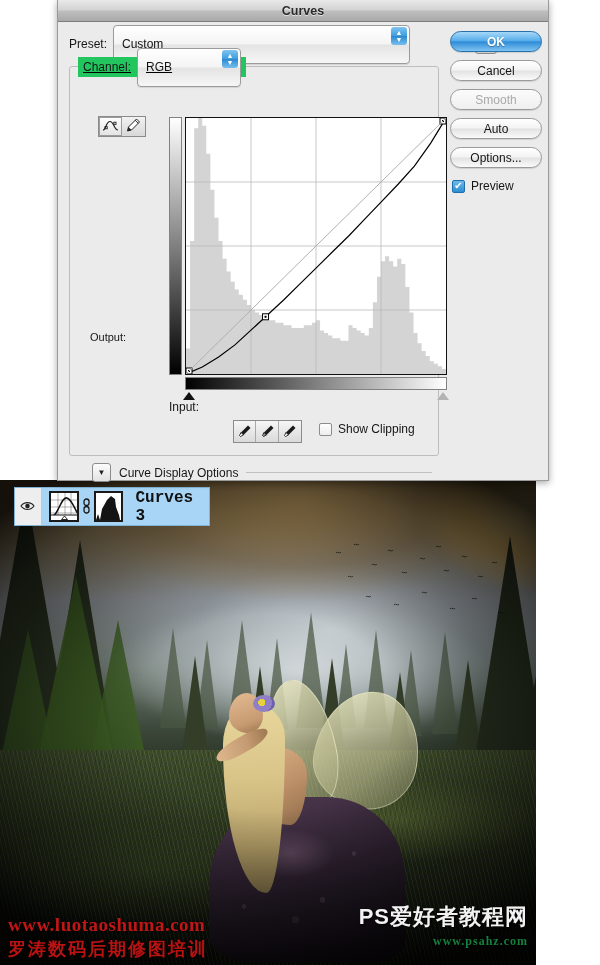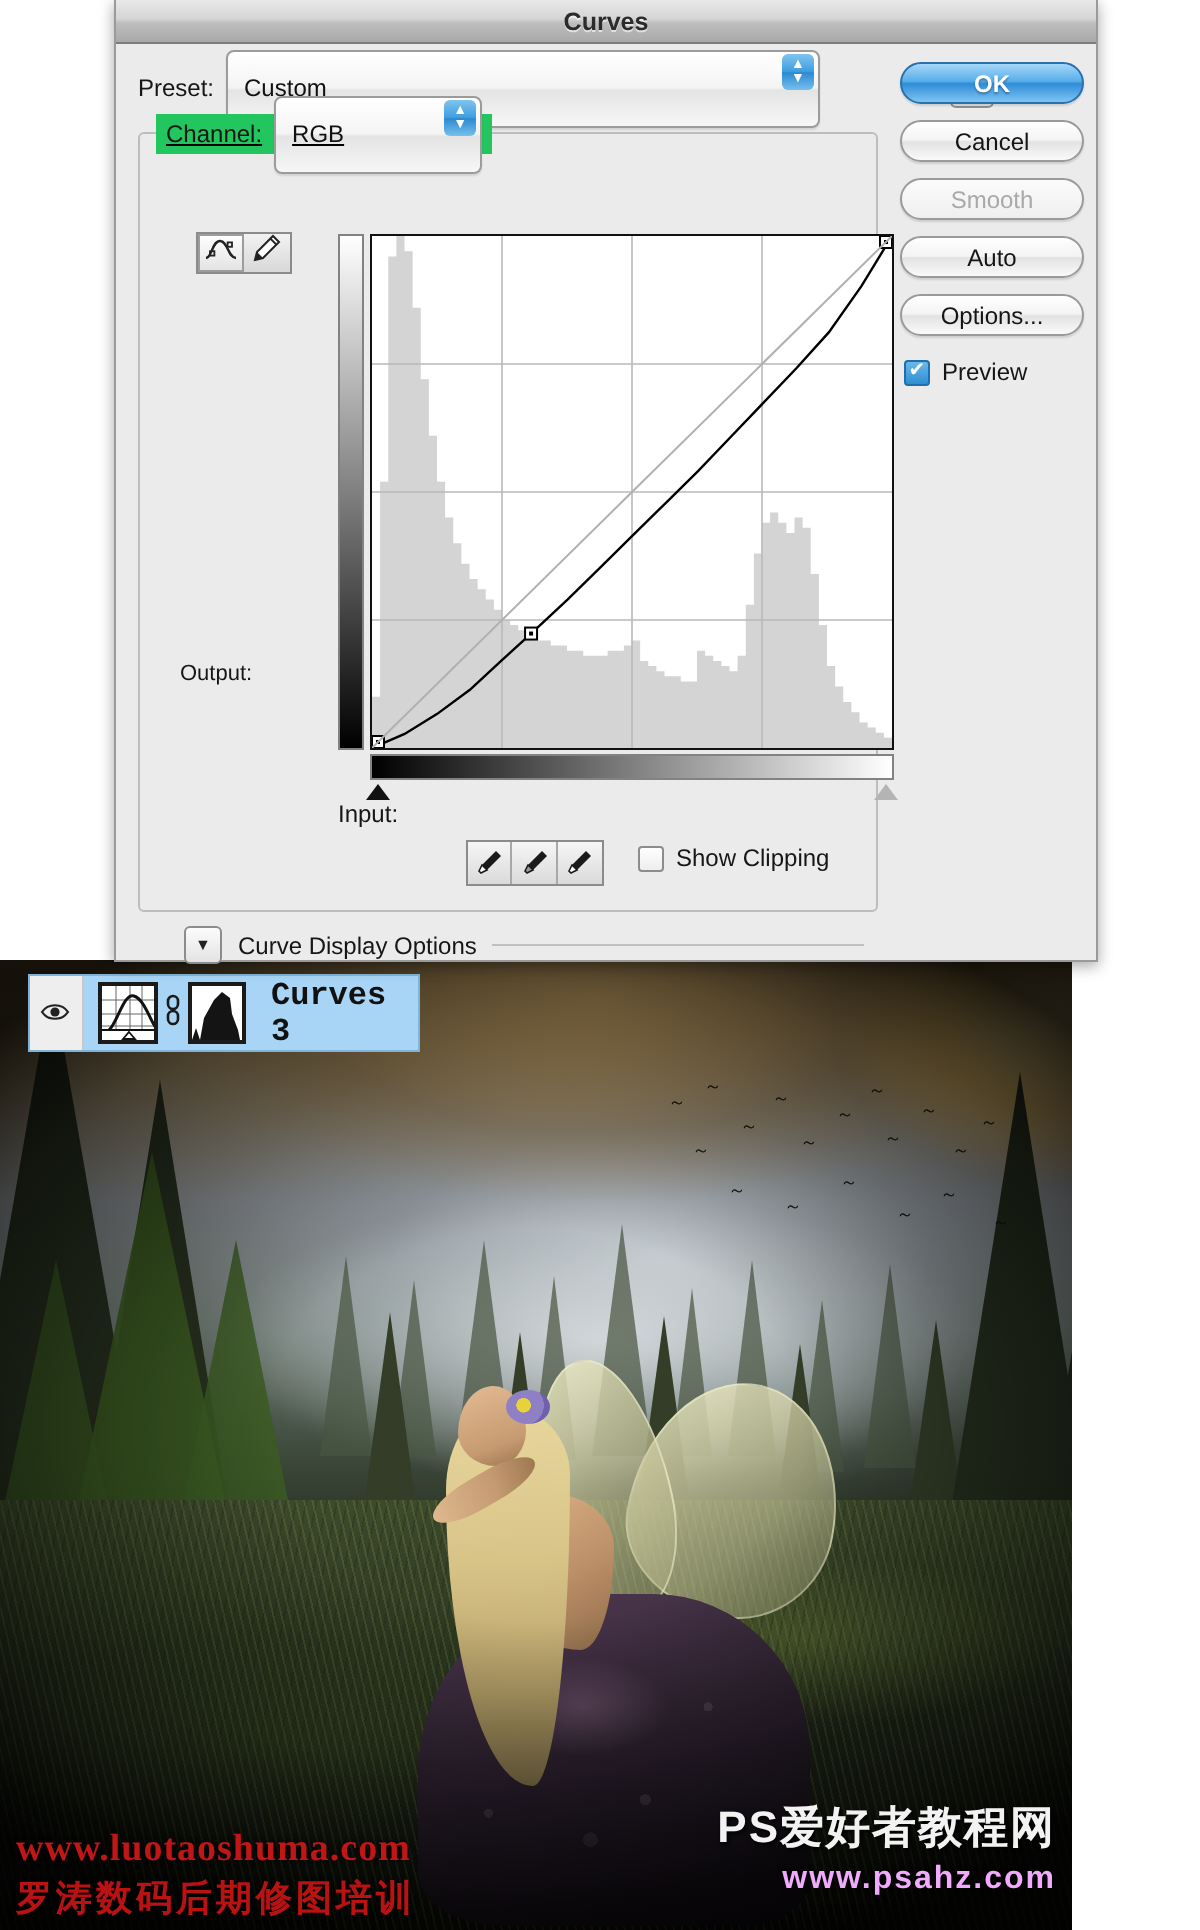--- a/index.html
+++ b/index.html
@@ -122,22 +122,22 @@
   .wm-left .l2 {
     color: #b81212; font-size: 18px; font-weight: bold; letter-spacing: 2px;
     text-shadow: 0 0 3px rgba(0,0,0,.85); margin-top: 1px;
   }
   .wm-right { right: 8px; bottom: 16px; text-align: right; }
   .wm-right .r1 {
     color: #f2f2f2; font-size: 22px; font-weight: bold; letter-spacing: 1px;
     text-shadow: 1px 1px 2px rgba(0,0,0,.9);
   }
   .wm-right .r2 {
-    color: #f0abfc; font-size: 16px; font-weight: bold; letter-spacing: 1px;
-    text-shadow: 0 0 3px rgba(0,0,0,.8); margin-top: 2px;
+    color: #15803d; font-size: 12px; font-weight: bold; letter-spacing: 1px;
+    text-shadow: 0 0 3px rgba(0,0,0,.8); margin-top: 2px; font-family: Liberation Serif, serif;
   }
 
   
   .layer-row {
     position: absolute; left: 14px; top: 487px; width: 196px; height: 39px;
     background: #a8d5f5; border: 1px solid #7fb4d8;
     display: flex; align-items: center;
   }
   .eye-cell {
     width: 28px; height: 100%; display: flex; align-items: center; justify-content: center;

